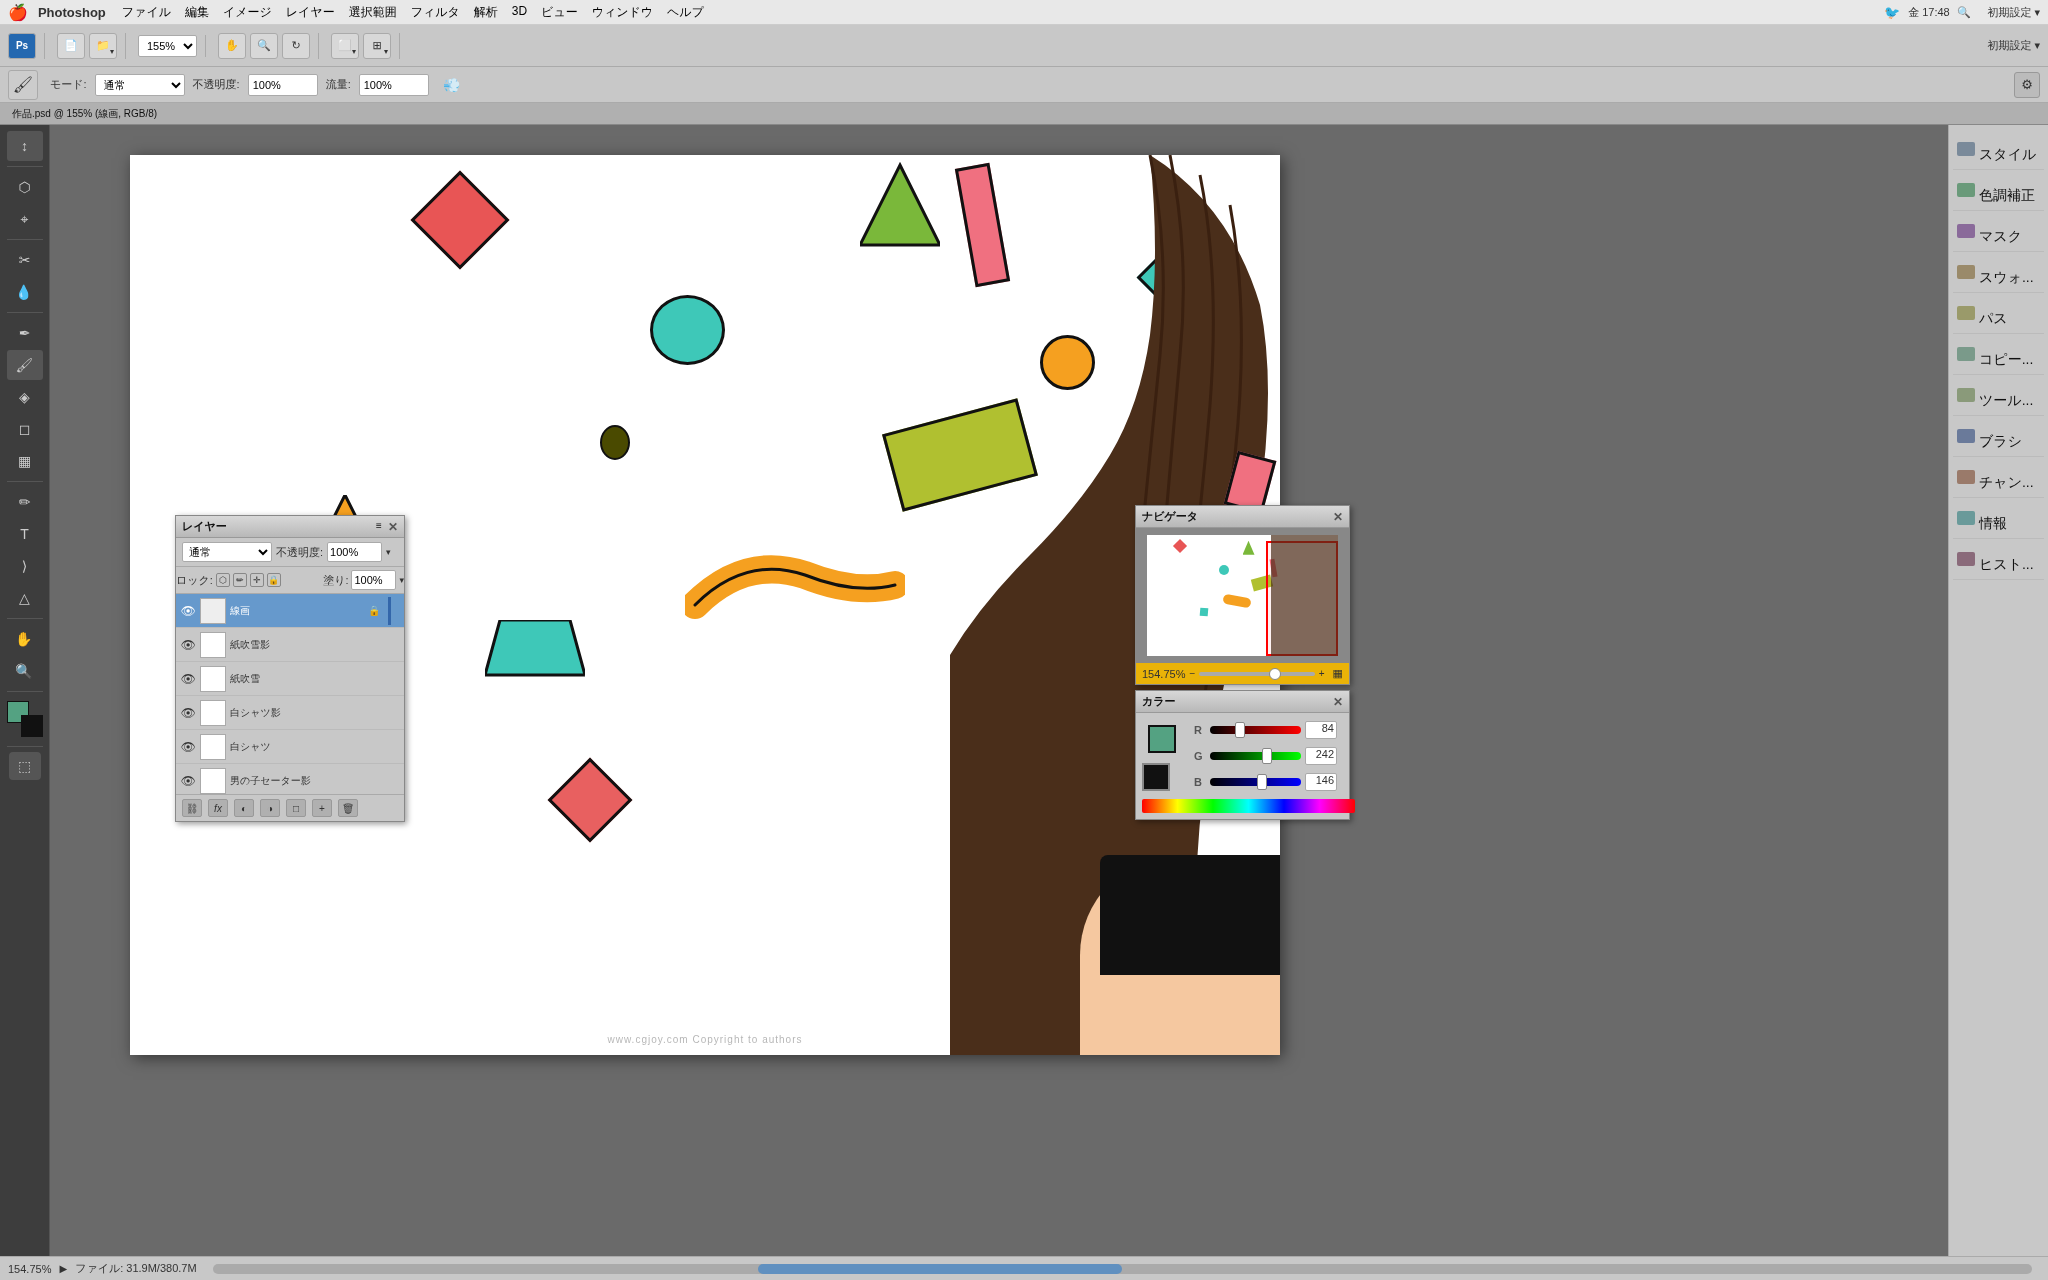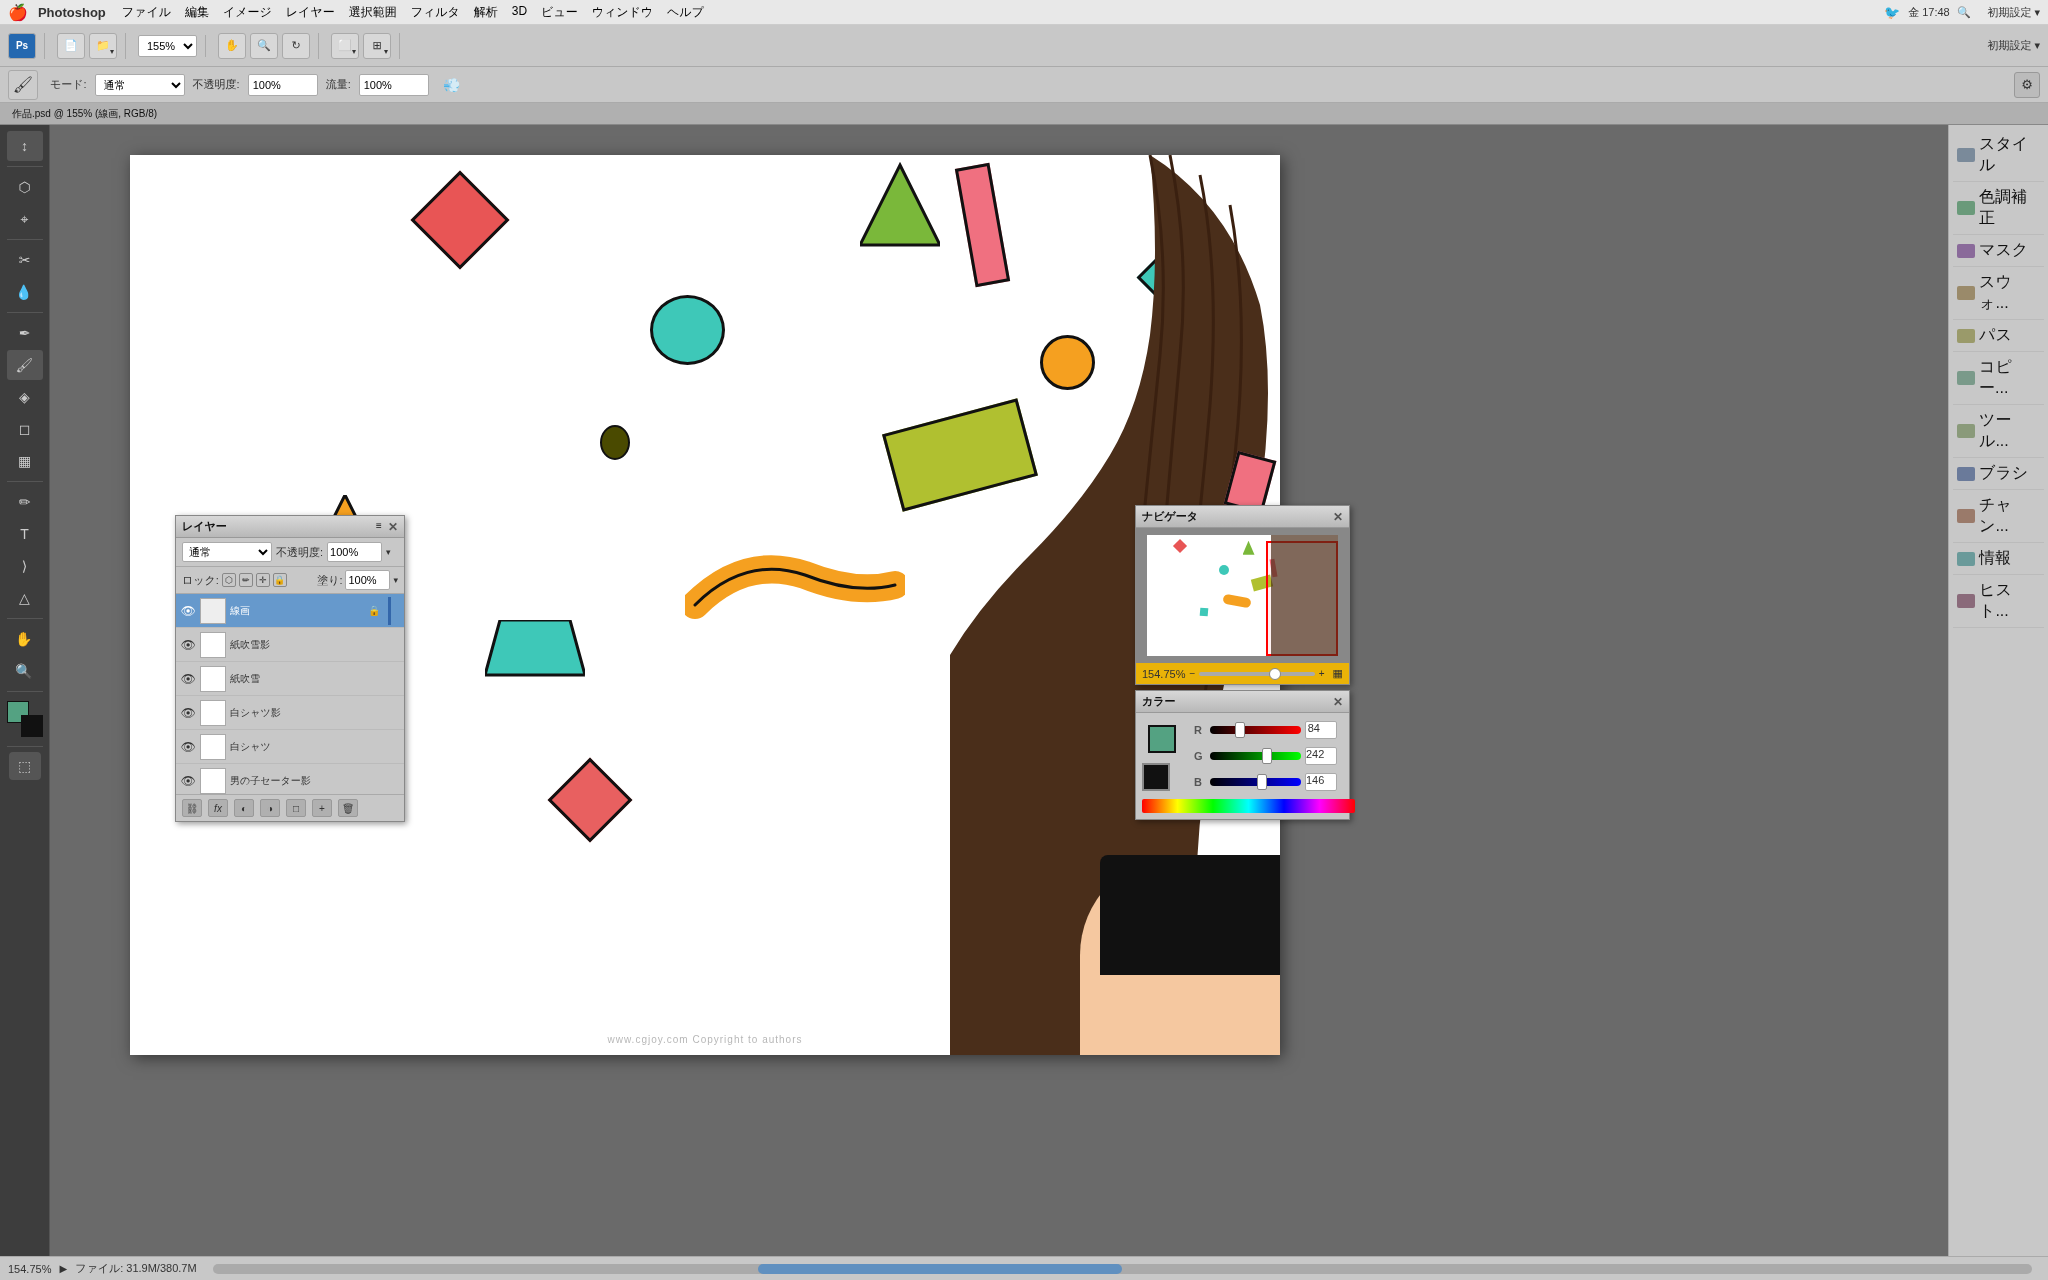--- a/index.html
+++ b/index.html
@@ -76,21 +76,21 @@
     
     #right-panel {
       width: 100px; background: #c8c8c8; border-left: 1px solid #aaa;
       display: flex; flex-direction: column; padding: 4px;
     }
     #right-panel .rp-item {
       display: flex; align-items: center; gap: 4px;
       padding: 5px 4px; border-bottom: 1px solid #bbb; cursor: pointer; font-size: 11px;
     }
     #right-panel .rp-icon { width: 18px; height: 14px; background: #888; border-radius: 2px; flex-shrink: 0; }
-    #right-panel .rp-label { color: #111; font-size: 16px; }
+    #right-panel .rp-label { color: #111; font-size: 14px; margin-top: 12px; }
 
     
     #statusbar {
       width: 100%; height: 24px; background: #c8c8c8;
       display: flex; align-items: center; padding: 0 8px; gap: 8px;
       border-top: 1px solid #aaa; font-size: 11px; color: #333;
     }
     #statusbar .scroll-bar-h {
       flex: 1; height: 10px; background: #aaa; border-radius: 5px; margin: 0 8px;
       position: relative;
@@ -112,21 +112,21 @@
       cursor: move;
     }
     #layers-panel .lp-titlebar .lp-close { margin-left: auto; cursor: pointer; font-size: 12px; color: #555; }
     #layers-panel .lp-controls {
       padding: 4px 6px; display: flex; align-items: center; gap: 4px;
       border-bottom: 1px solid #aaa;
     }
     #layers-panel .lp-select { height: 20px; font-size: 11px; background: #fff; border: 1px solid #aaa; border-radius: 2px; padding: 0 2px; }
     #layers-panel .lp-label { font-size: 11px; color: #333; }
     #layers-panel .lp-input { width: 55px; height: 20px; font-size: 11px; background: #fff; border: 1px solid #aaa; border-radius: 2px; padding: 0 2px; }
-    #layers-panel .lp-lock { display: flex; align-items: center; gap: 3px; padding: 3px 6px; border-bottom: 1px solid #aaa; font-size: 11px; }
+    #layers-panel .lp-lock { display: flex; align-items: center; gap: 3px; padding: 3px 0; border-bottom: 1px solid #aaa; font-size: 11px; }
     #layers-panel .lp-lock-icon { width: 14px; height: 14px; border: 1px solid #888; border-radius: 2px; display: flex; align-items: center; justify-content: center; font-size: 9px; }
     #layers-panel .lp-list { overflow-y: auto; }
     #layers-panel .layer-item {
       display: flex; align-items: center; height: 34px;
       padding: 0 4px; border-bottom: 1px solid #bbb; cursor: pointer; gap: 4px;
     }
     #layers-panel .layer-item.selected { background: #6699cc; color: #fff; }
     #layers-panel .layer-eye { width: 16px; height: 16px; display: flex; align-items: center; justify-content: center; font-size: 12px; flex-shrink: 0; }
     #layers-panel .layer-thumb { width: 26px; height: 26px; background: #fff; border: 1px solid #aaa; flex-shrink: 0; display: flex; align-items: center; justify-content: center; }
     #layers-panel .layer-name { font-size: 10px; flex: 1; }
@@ -166,21 +166,21 @@
     }
     #color-panel .cp-titlebar .cp-close { margin-left: auto; cursor: pointer; font-size: 12px; color: #555; }
     #color-panel .cp-swatch { width: 32px; height: 32px; background: #54a282; border: 2px solid #333; margin: 6px; }
     #color-panel .cp-row { display: flex; align-items: center; padding: 2px 6px; gap: 4px; font-size: 11px; }
     #color-panel .cp-label { width: 12px; color: #555; font-weight: bold; }
     #color-panel .cp-bar-bg { flex: 1; height: 8px; border-radius: 4px; position: relative; }
     #color-panel .cp-bar-r { background: linear-gradient(to right, #000, #f00); }
     #color-panel .cp-bar-g { background: linear-gradient(to right, #000, #0f0); }
     #color-panel .cp-bar-b { background: linear-gradient(to right, #000, #00f); }
     #color-panel .cp-bar-thumb { position: absolute; top: -4px; width: 10px; height: 16px; background: #fff; border: 1px solid #888; border-radius: 2px; }
-    #color-panel .cp-value { width: 32px; height: 18px; background: #fff; border: 1px solid #aaa; border-radius: 2px; font-size: 11px; text-align: right; padding-right: 16px; }
+    #color-panel .cp-value { width: 32px; height: 18px; background: #fff; border: 1px solid #aaa; border-radius: 2px; font-size: 11px; text-align: right; padding-right: 2px; }
     #color-panel .cp-spectrum { width: 100%; height: 16px; margin: 4px 0; background: linear-gradient(to right, #f00, #ff0, #0f0, #0ff, #00f, #f0f, #f00); }
 
     
     #watermark {
       position: absolute; bottom: 10px; left: 50%; transform: translateX(-50%);
       font-size: 10px; color: rgba(0,0,0,0.3); white-space: nowrap; letter-spacing: 1px;
     }
   </style>
 </head>
 <body>

